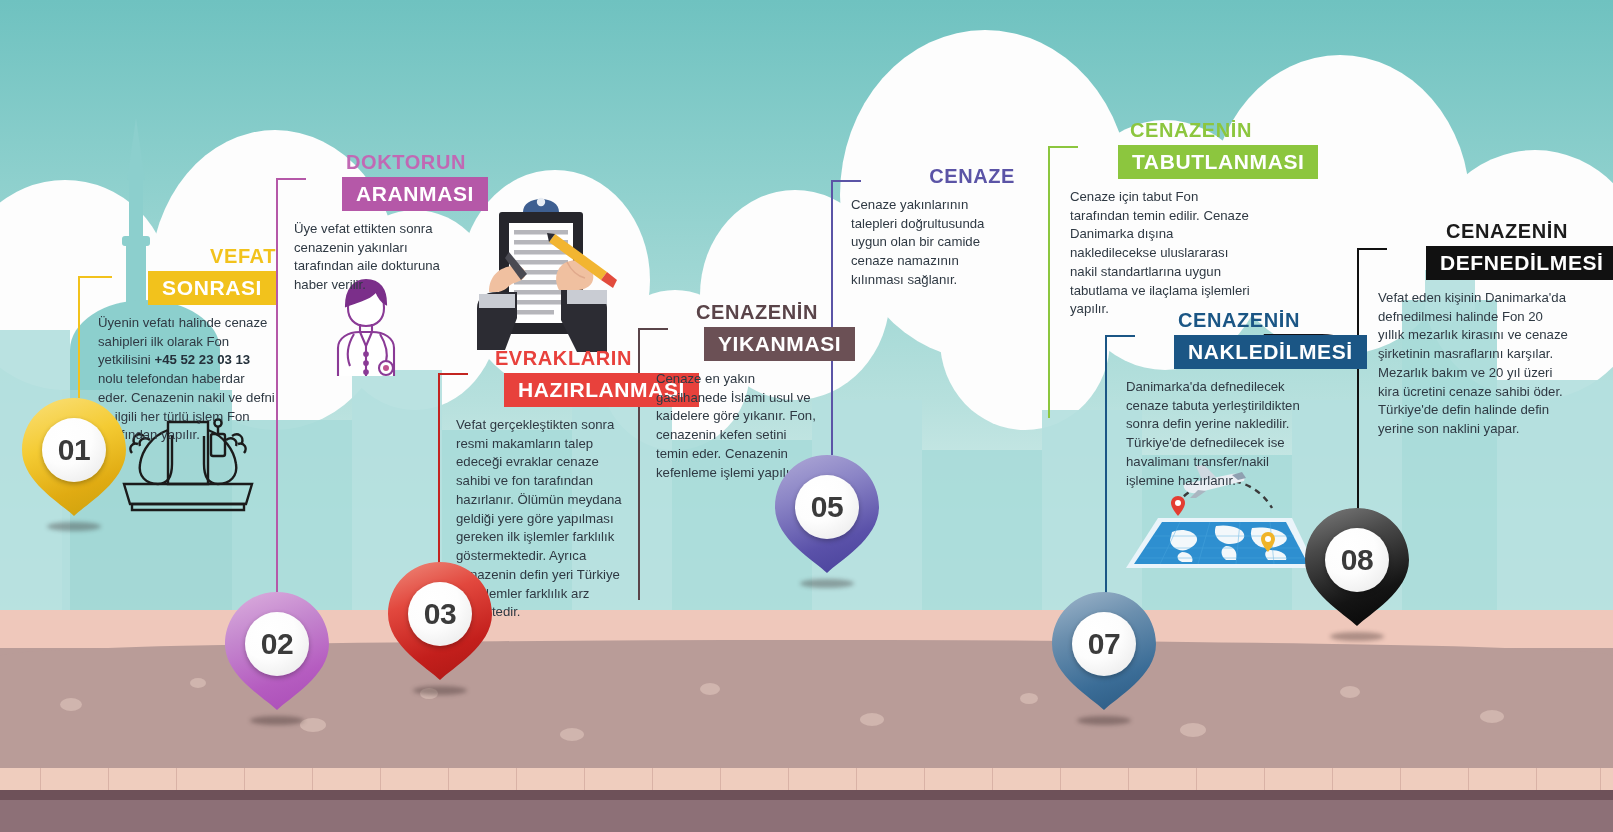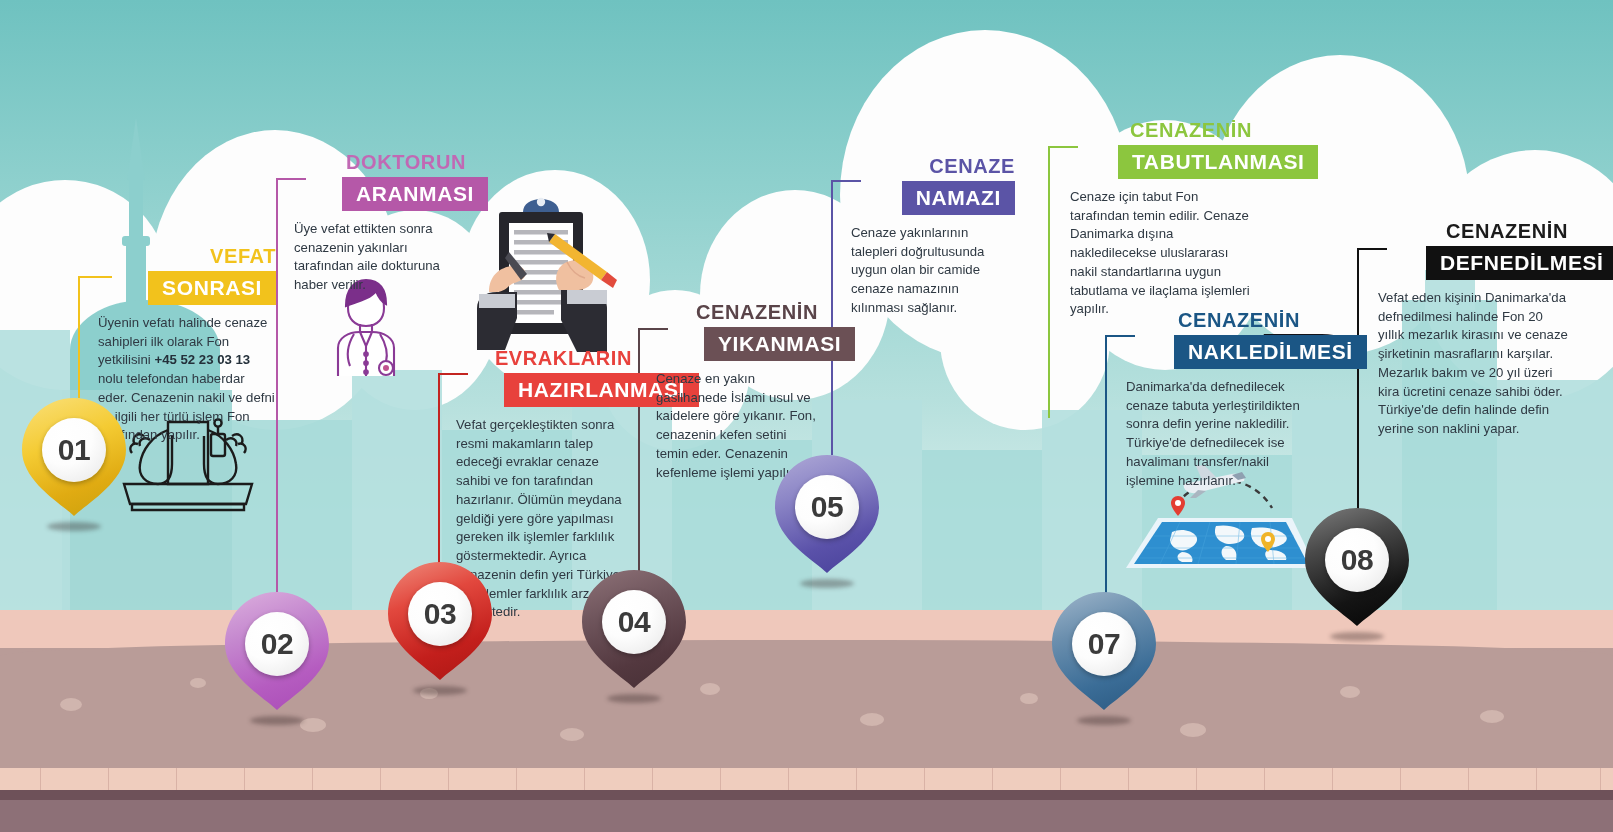--- a/index.html
+++ b/index.html
@@ -326,23 +326,22 @@
     <div class="banner-wrap"><span class="banner" style="background:#e8413c;">HAZIRLANMASI</span></div>
     <div class="body">Vefat gerçekleştikten sonra resmi makamların talep edeceği evraklar cenaze sahibi ve fon tarafından hazırlanır. Ölümün meydana geldiği yere göre yapılması gereken ilk işlemler farklılık göstermektedir. Ayrıca cenazenin defin yeri Türkiye ise işlemler farklılık arz etmektedir.</div>
   </div>
 
   <div class="step" style="left:656px;top:302px;width:162px;">
     <div class="kicker" style="color:#5a4449;">CENAZENİN</div>
     <div class="banner-wrap"><span class="banner" style="background:#6b5055;">YIKANMASI</span></div>
     <div class="body">Cenaze en yakın gasilhanede İslami usul ve kaidelere göre yıkanır. Fon, cenazenin kefen setini temin eder. Cenazenin kefenleme işlemi yapılır.</div>
   </div>
 
-  <div class="step" style="left:851px;top:156px;width:164px;">
+  <div class="step" style="left:851px;top:166px;width:164px;">
     <div class="kicker" style="color:#5b54a6;">CENAZE</div>
-    <div class="banner-wrap"><span class="banner" style="background:#5b54a6;">NAMAZI</span></div>
     <div class="body">Cenaze yakınlarının talepleri doğrultusunda uygun olan bir camide cenaze namazının kılınması sağlanır.</div>
   </div>
 
   <div class="step" style="left:1070px;top:120px;width:182px;">
     <div class="kicker" style="color:#8cc63e;">CENAZENİN</div>
     <div class="banner-wrap"><span class="banner" style="background:#8cc63e;">TABUTLANMASI</span></div>
     <div class="body">Cenaze için tabut Fon tarafından temin edilir. Cenaze Danimarka dışına nakledilecekse uluslararası nakil standartlarına uygun tabutlama ve ilaçlama işlemleri yapılır.</div>
   </div>
 
   <div class="step" style="left:1126px;top:310px;width:174px;">
@@ -374,27 +373,20 @@
   </div>
 
   <div class="pin" style="left:388px;top:562px;">
     <div class="drop2" style="background:linear-gradient(160deg,#ef8c7d 0%,#e2483e 32%,#c31f1c 70%,#ab1714 100%);"></div>
     <div class="disc">
         <span class="num">03</span>
       </div>
     <div class="shadow"></div>
   </div>
 
-  <div class="pin" style="left:582px;top:570px;">
-    <div class="drop2" style="background:linear-gradient(160deg,#8e7278 0%,#6f555c 34%,#53383f 72%,#472f35 100%);"></div>
-    <div class="disc">
-        <span class="num">04</span>
-      </div>
-    <div class="shadow"></div>
-  </div>
 
   <div class="pin" style="left:775px;top:455px;">
     <div class="drop2" style="background:linear-gradient(160deg,#b0aad7 0%,#8b85c6 32%,#5a51a9 70%,#474099 100%);"></div>
     <div class="disc">
         <span class="num">05</span>
       </div>
     <div class="shadow"></div>
   </div>
 
 

